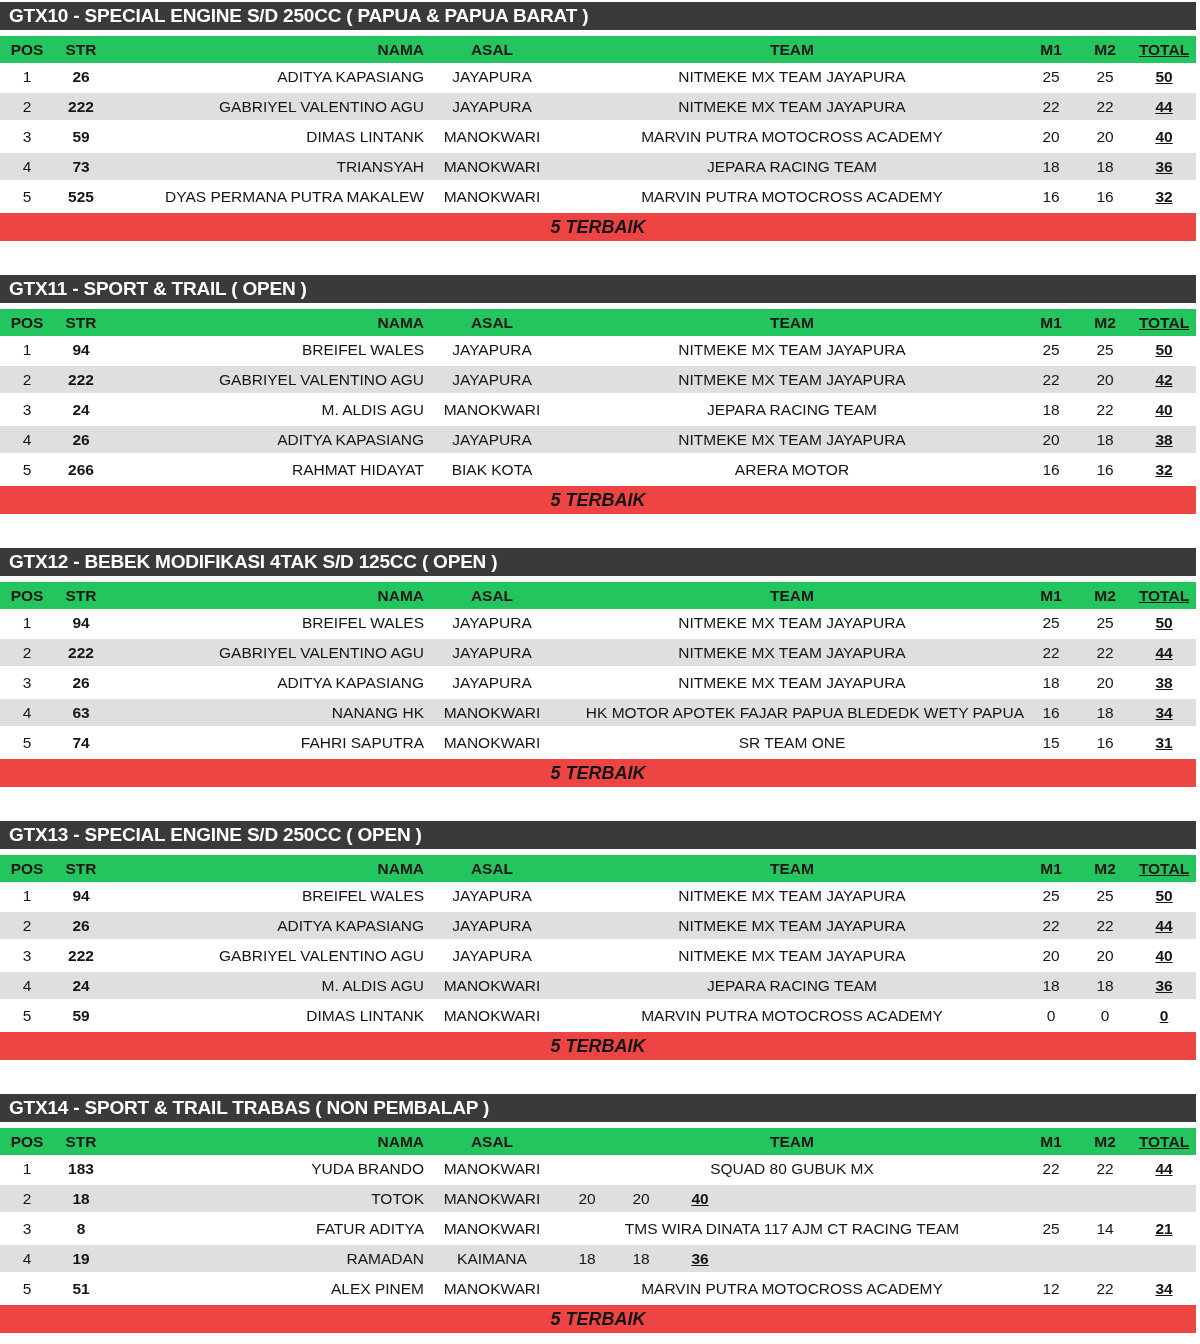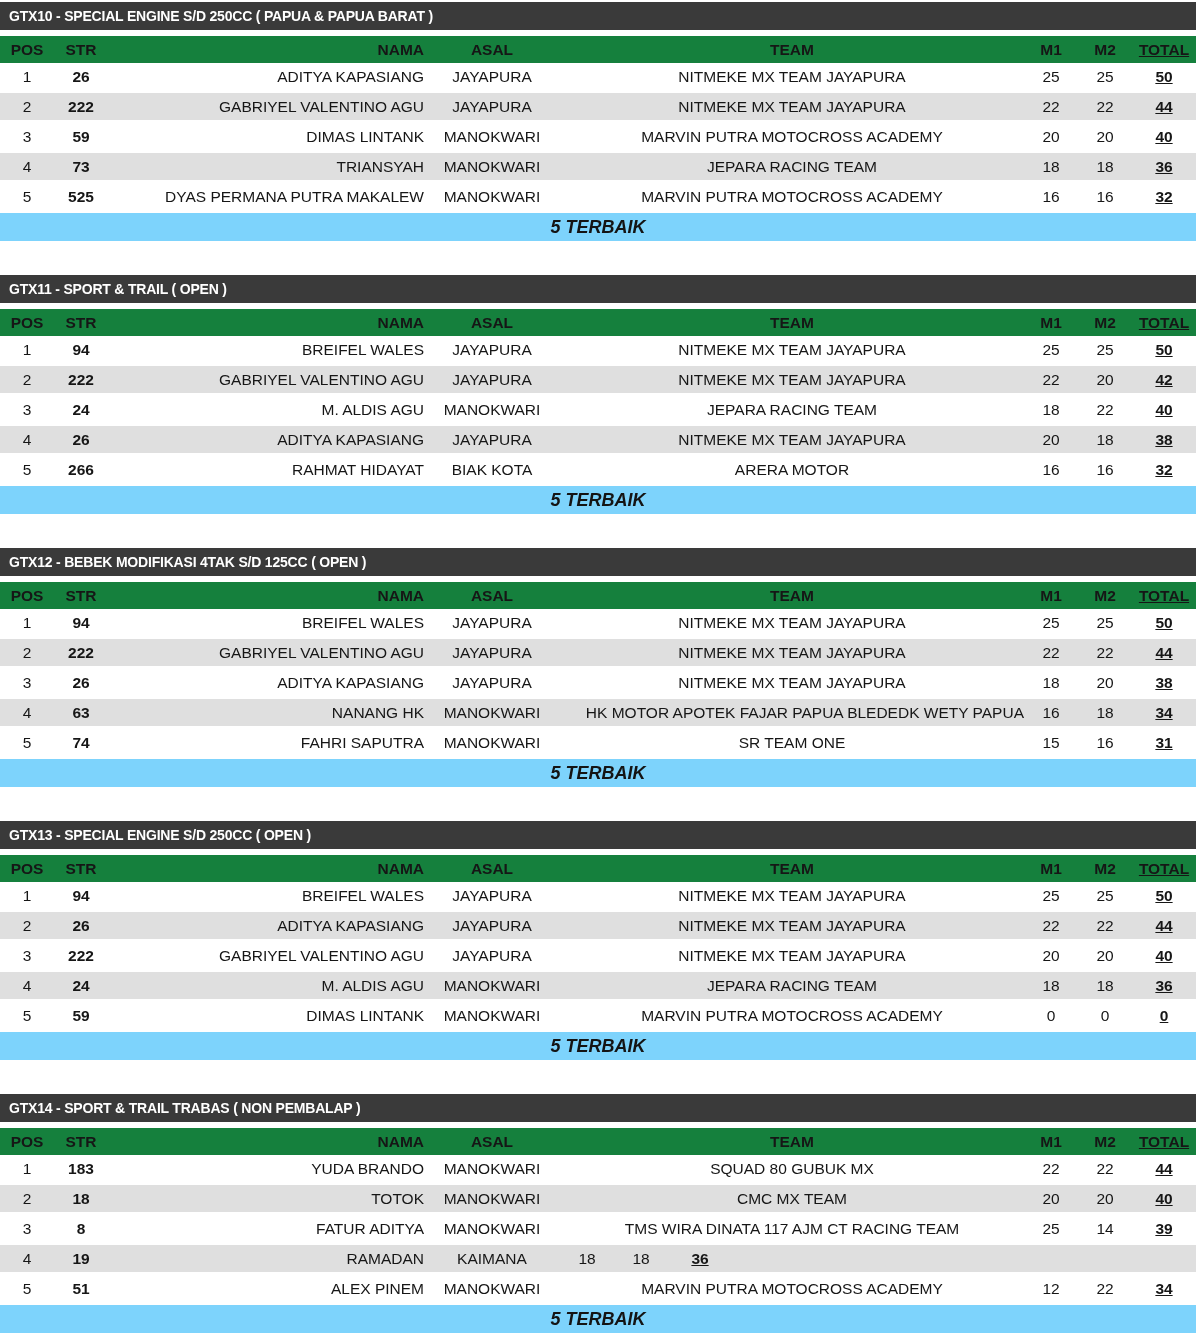--- a/index.html
+++ b/index.html
@@ -7,36 +7,36 @@
     width: 1200px; height: 1344px; overflow: hidden;
     font-family: "Liberation Sans", sans-serif;
     color: #161616;
   }
   .sheet { padding-top: 2px; }
   .block { width: 1196px; margin-bottom: 34px; }
   .block:last-child { margin-bottom: 16px; }
   .title {
     height: 28px; box-sizing: border-box;
     background: #3a3a3a; color: #ffffff;
-    font-weight: 700; font-size: 14px; line-height: 28px;
+    font-weight: 700; font-size: 19px; line-height: 28px;
     letter-spacing: -0.2px; padding-left: 9px; margin-bottom: 6px;
     white-space: nowrap; overflow: hidden;
   }
   .hdr {
     display: flex; align-items: center; height: 27px;
-    background: #15803d; font-weight: 700; font-size: 15.5px;
+    background: #22c55e; font-weight: 700; font-size: 15.5px;
   }
   .row {
     display: flex; align-items: center; height: 27px;
     margin-bottom: 3px; font-size: 15.5px; background: #ffffff;
   }
   .hdr { margin-bottom: 0; }
   .row.alt { background: #dfdfdf; }
   .foot {
-    height: 28px; background: #7dd3fc; text-align: center;
+    height: 28px; background: #ef4444; text-align: center;
     font-weight: 700; font-style: italic; font-size: 18px;
     line-height: 28px; color: #141414;
   }
   .c-pos   { width: 54px;  text-align: center; flex: none; }
   .c-str   { width: 54px;  text-align: center; font-weight: 700; flex: none; }
   .c-nama  { width: 316px; text-align: right; padding-left: 9px; box-sizing: border-box;
              white-space: nowrap; overflow: hidden; flex: none; }
   .c-asal  { width: 136px; text-align: center; white-space: nowrap; flex: none; }
   .c-team  { width: 464px; text-align: center; white-space: nowrap; overflow: hidden; flex: none; }
   .c-team.team-left { text-align: right; padding-left: 12px; box-sizing: border-box; }
@@ -337,34 +337,33 @@
       <div class="c-team">SQUAD 80 GUBUK MX</div>
       <div class="c-m1">22</div>
       <div class="c-m2">22</div>
       <div class="c-total">44</div>
     </div>
     <div class="row alt">
       <div class="c-pos">2</div>
       <div class="c-str">18</div>
       <div class="c-nama">TOTOK</div>
       <div class="c-asal">MANOKWARI</div>
-      <div class="c-team">CMC MX TEAM</div>
       <div class="c-m1">20</div>
       <div class="c-m2">20</div>
       <div class="c-total">40</div>
     </div>
     <div class="row">
       <div class="c-pos">3</div>
       <div class="c-str">8</div>
       <div class="c-nama">FATUR ADITYA</div>
       <div class="c-asal">MANOKWARI</div>
       <div class="c-team">TMS WIRA DINATA 117 AJM CT RACING TEAM</div>
       <div class="c-m1">25</div>
       <div class="c-m2">14</div>
-      <div class="c-total">39</div>
+      <div class="c-total">21</div>
     </div>
     <div class="row alt">
       <div class="c-pos">4</div>
       <div class="c-str">19</div>
       <div class="c-nama">RAMADAN</div>
       <div class="c-asal">KAIMANA</div>
       <div class="c-m1">18</div>
       <div class="c-m2">18</div>
       <div class="c-total">36</div>
     </div>

